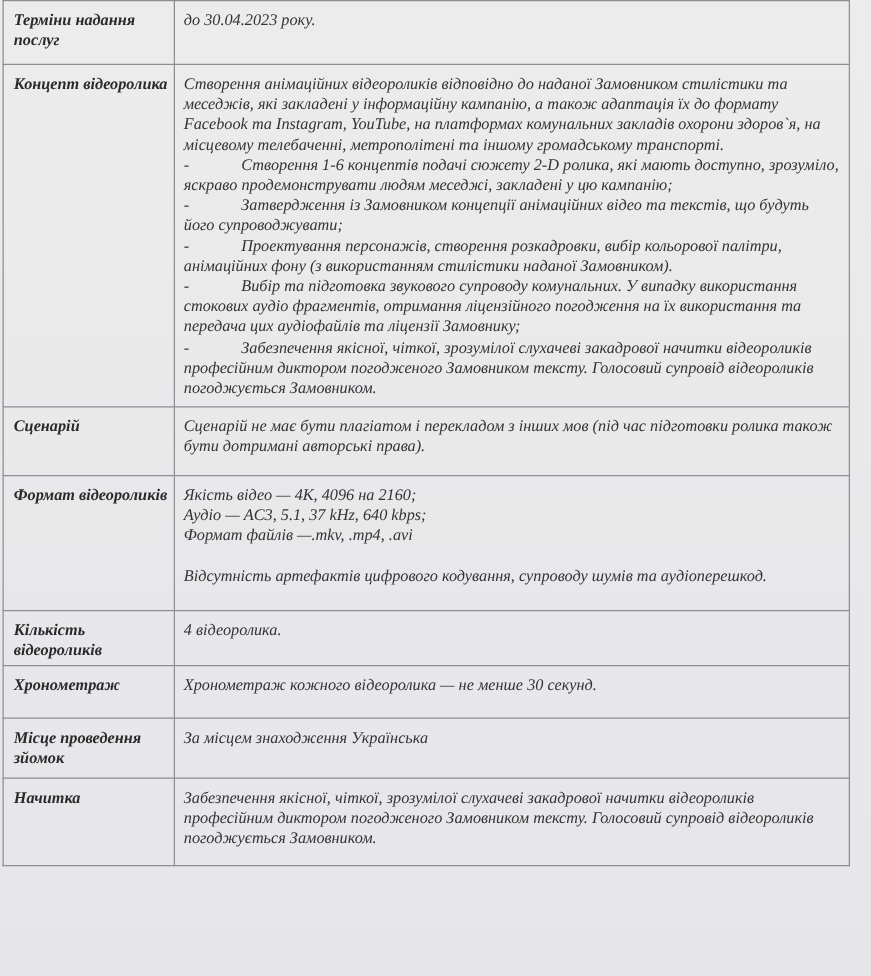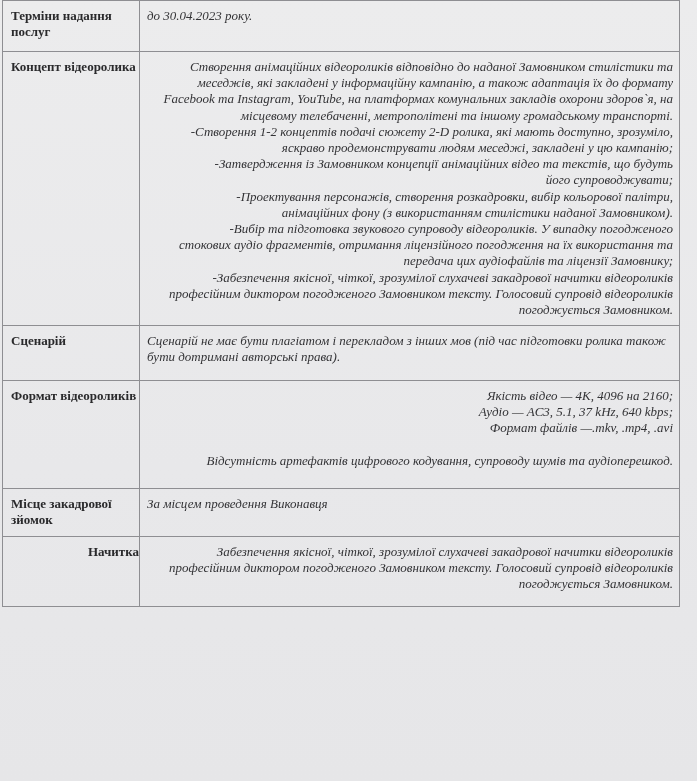--- a/index.html
+++ b/index.html
@@ -24,68 +24,77 @@
   table.spec td {
     border: 1px solid #8e8e92;
     vertical-align: top;
     padding: 0;
   }
   td.label {
     width: 128px;
     font-weight: bold;
     padding: 7px 0 0 8px !important;
     color: #2a2a2c;
+    font-style: italic;
   }
   td.value {
     padding: 7px 6px 0 7px !important;
     color: #333336;
     font-style: italic;
   }
-  .bullet-line { display: block; text-align: right; }
+  .bullet-line { display: block; }
   .dash { display: inline-block; width: 46px; }
   .gap { height: 16px; }
 </style>
 </head>
 <body>
 
 <div class="page">
   <table class="spec">
     <tbody>
         <tr style="height:51px;">
       <td class="label">Терміни надання послуг</td>
       <td class="value">до 30.04.2023 року.</td>
     </tr>
     <tr style="height:274px;padding-left:25px;">
       <td class="label">Концепт відеоролика</td>
       <td class="value">
         <span class="bullet-line">Створення анімаційних відеороликів відповідно до наданої Замовником стилістики та меседжів, які закладені у інформаційну кампанію, а також адаптація їх до формату Facebook та Instagram, YouTube, на платформах комунальних закладів охорони здоров`я, на місцевому телебаченні, метрополітені та іншому громадському транспорті.</span>
-        <span class="bullet-line"><span class="dash">-</span><span>Створення 1-2 концептів подачі сюжету 2-D ролика, які мають доступно, зрозуміло, яскраво продемонструвати людям меседжі, закладені у цю кампанію;</span></span>
+        <span class="bullet-line"><span class="dash">-</span><span>Створення 1-6 концептів подачі сюжету 2-D ролика, які мають доступно, зрозуміло, яскраво продемонструвати людям меседжі, закладені у цю кампанію;</span></span>
         <span class="bullet-line"><span class="dash">-</span><span>Затвердження із Замовником концепції анімаційних відео та текстів, що будуть його супроводжувати;</span></span>
         <span class="bullet-line"><span class="dash">-</span><span>Проектування персонажів, створення розкадровки, вибір кольорової палітри, анімаційних фону (з використанням стилістики наданої Замовником).</span></span>
-        <span class="bullet-line"><span class="dash">-</span><span>Вибір та підготовка звукового супроводу відеороликів. У випадку погодженого стокових аудіо фрагментів, отримання ліцензійного погодження на їх використання та передача цих аудіофайлів та ліцензії Замовнику;</span></span>
+        <span class="bullet-line"><span class="dash">-</span><span>Вибір та підготовка звукового супроводу комунальних. У випадку використання стокових аудіо фрагментів, отримання ліцензійного погодження на їх використання та передача цих аудіофайлів та ліцензії Замовнику;</span></span>
         <span class="bullet-line"><span class="dash">-</span><span>Забезпечення якісної, чіткої, зрозумілої слухачеві закадрової начитки відеороликів професійним диктором погодженого Замовником тексту. Голосовий супровід відеороликів погоджується Замовником.</span></span>
       </td>
     </tr>
     <tr style="height:55px;">
       <td class="label">Сценарій</td>
       <td class="value">Сценарій не має бути плагіатом і перекладом з інших мов (під час підготовки ролика також бути дотримані авторські права).</td>
     </tr>
     <tr style="height:108px;">
       <td class="label">Формат відеороликів</td>
       <td class="value">
         <span class="bullet-line">Якість відео — 4К, 4096 на 2160;</span>
         <span class="bullet-line">Аудіо — AC3, 5.1, 37 kHz, 640 kbps;</span>
         <span class="bullet-line">Формат файлів —.mkv, .mp4, .avi</span>
         <div class="gap"></div>
         <span class="bullet-line">Відсутність артефактів цифрового кодування, супроводу шумів та аудіоперешкод.</span>
       </td>
     </tr>
+    <tr style="height:44px;">
+      <td class="label">Кількість відеороликів</td>
+      <td class="value">4 відеоролика.</td>
+    </tr>
+    <tr style="height:42px;">
+      <td class="label">Хронометраж</td>
+      <td class="value">Хронометраж кожного відеоролика — не менше 30 секунд.</td>
+    </tr>
     <tr style="height:48px;">
-      <td class="label">Місце закадрової зйомок</td>
-      <td class="value">За місцем проведення Виконавця</td>
+      <td class="label">Місце проведення зйомок</td>
+      <td class="value">За місцем знаходження Українська</td>
     </tr>
-    <tr style="height:70px;text-align:right;">
+    <tr style="height:70px;">
       <td class="label">Начитка</td>
       <td class="value">Забезпечення якісної, чіткої, зрозумілої слухачеві закадрової начитки відеороликів професійним диктором погодженого Замовником тексту. Голосовий супровід відеороликів погоджується Замовником.</td>
     </tr>
   </tbody>
     </table>
 </div>
 
 </body></html>

